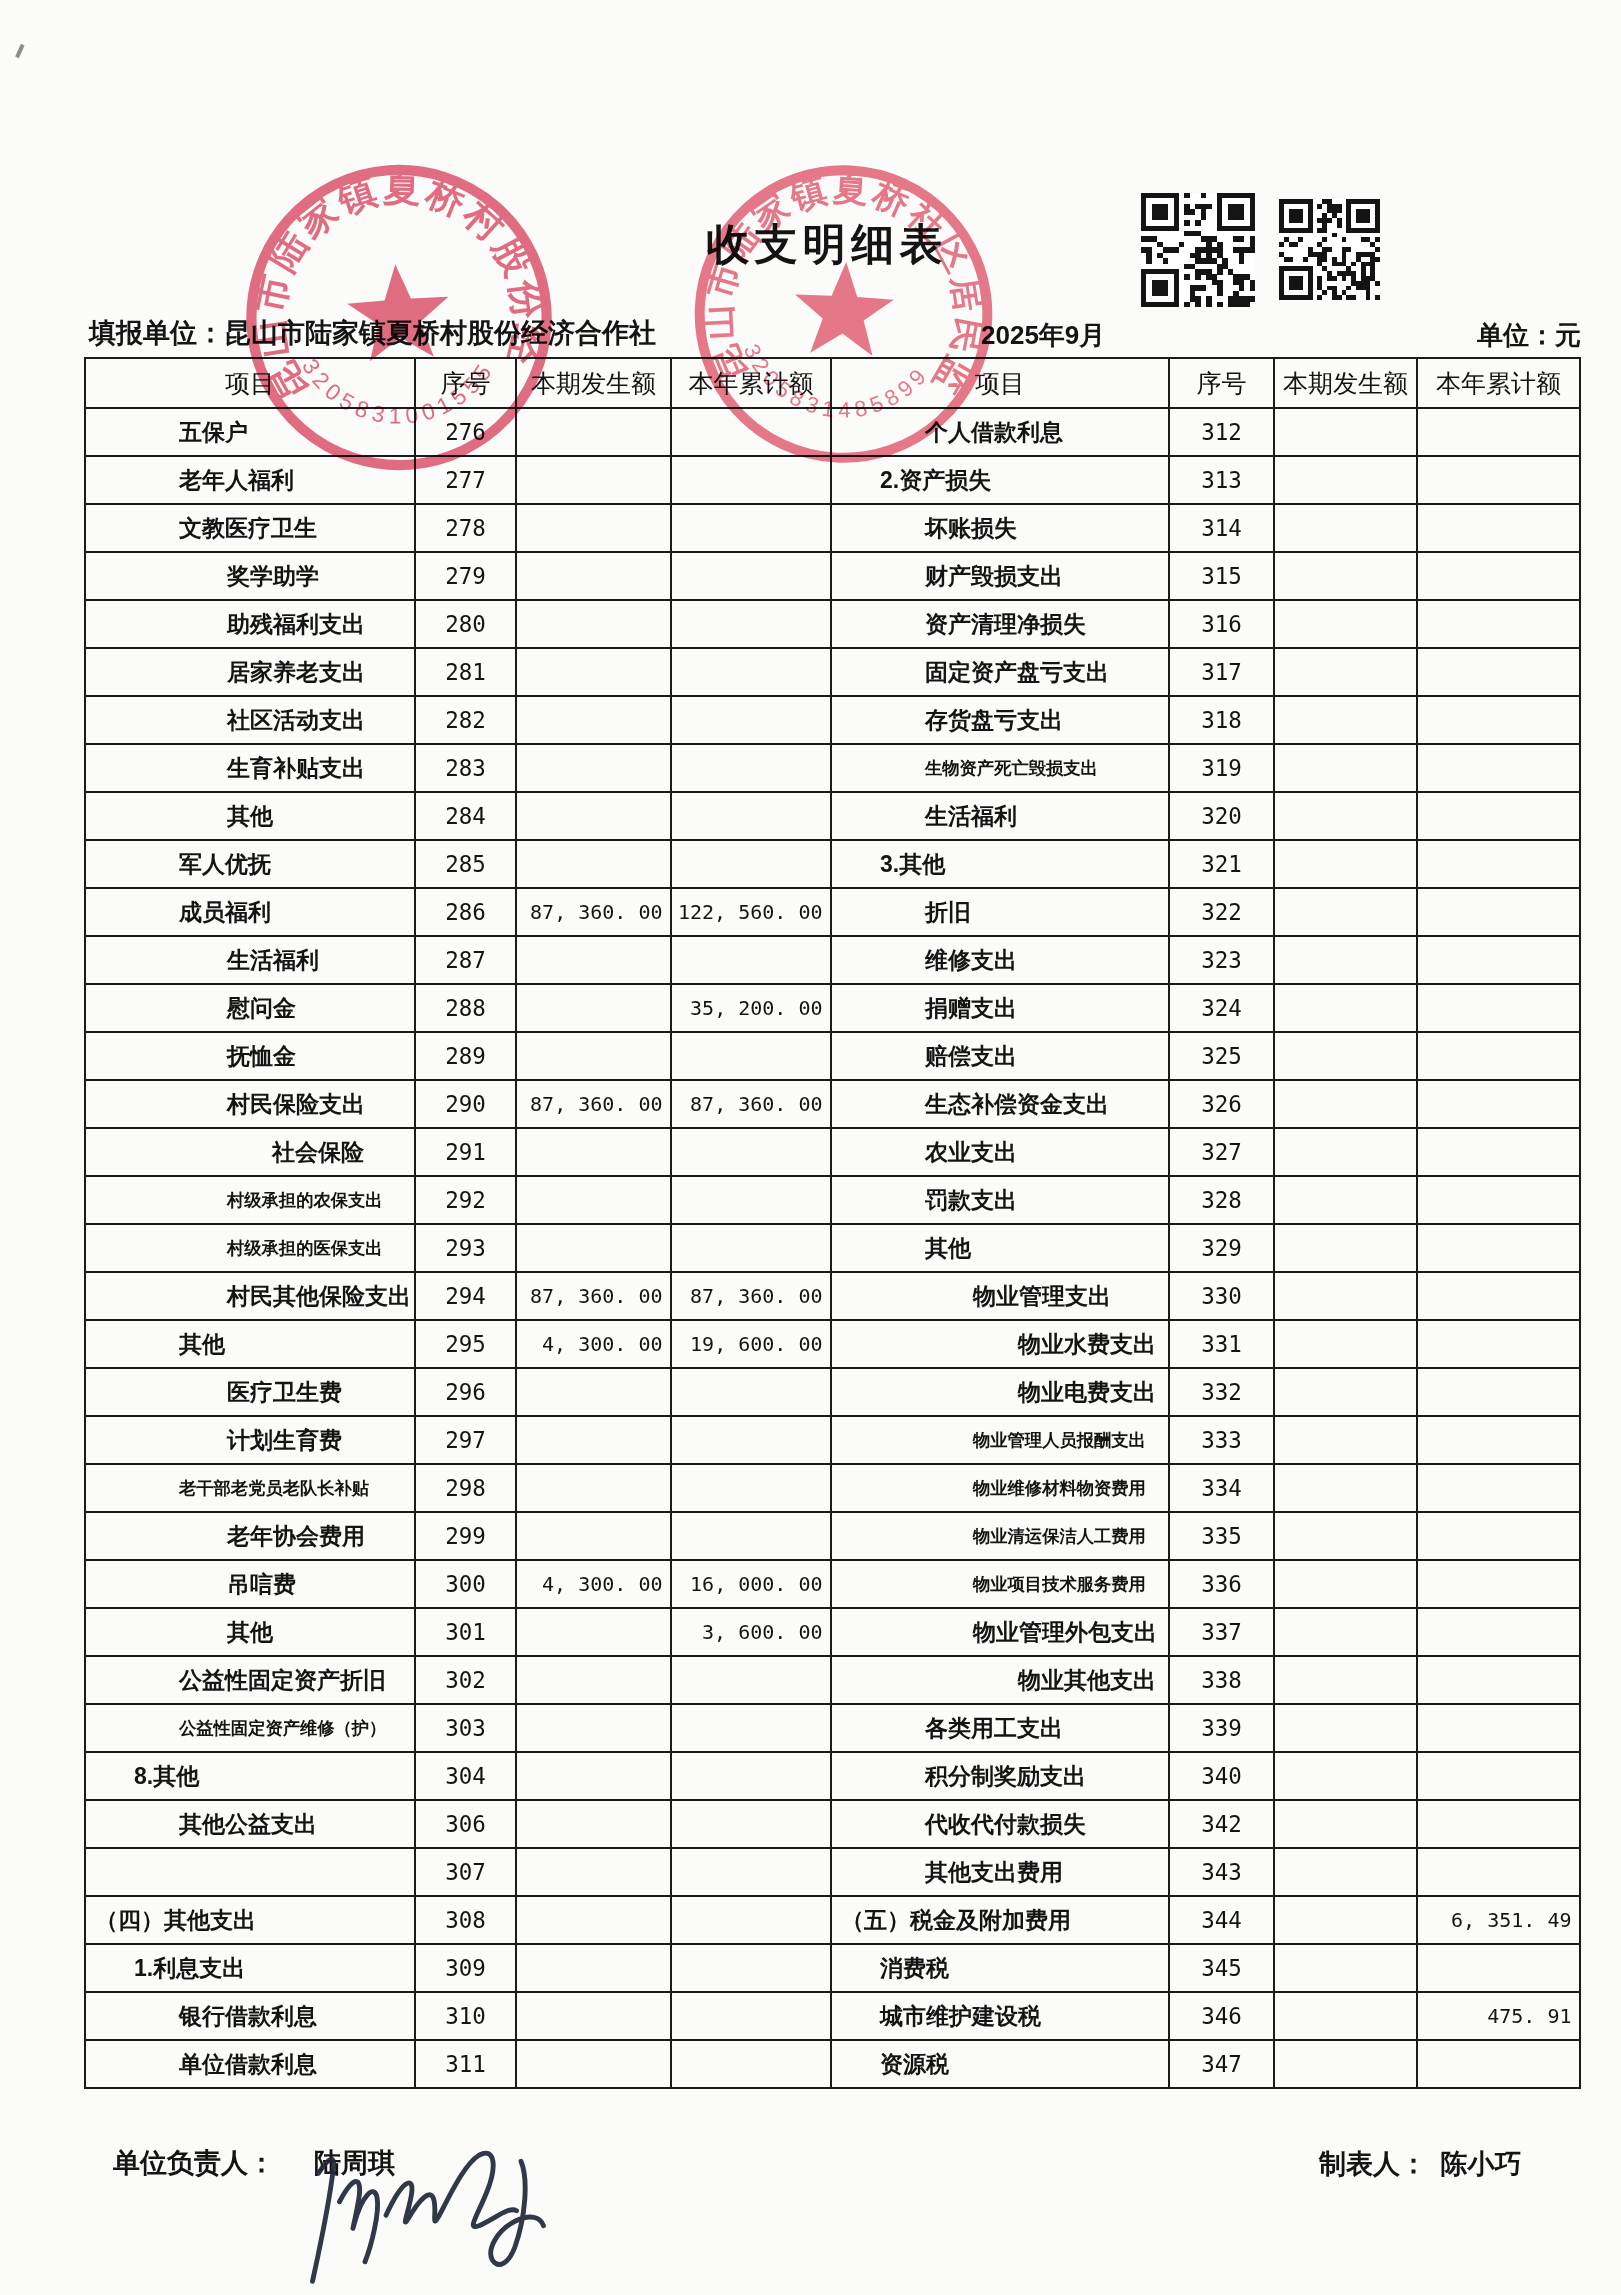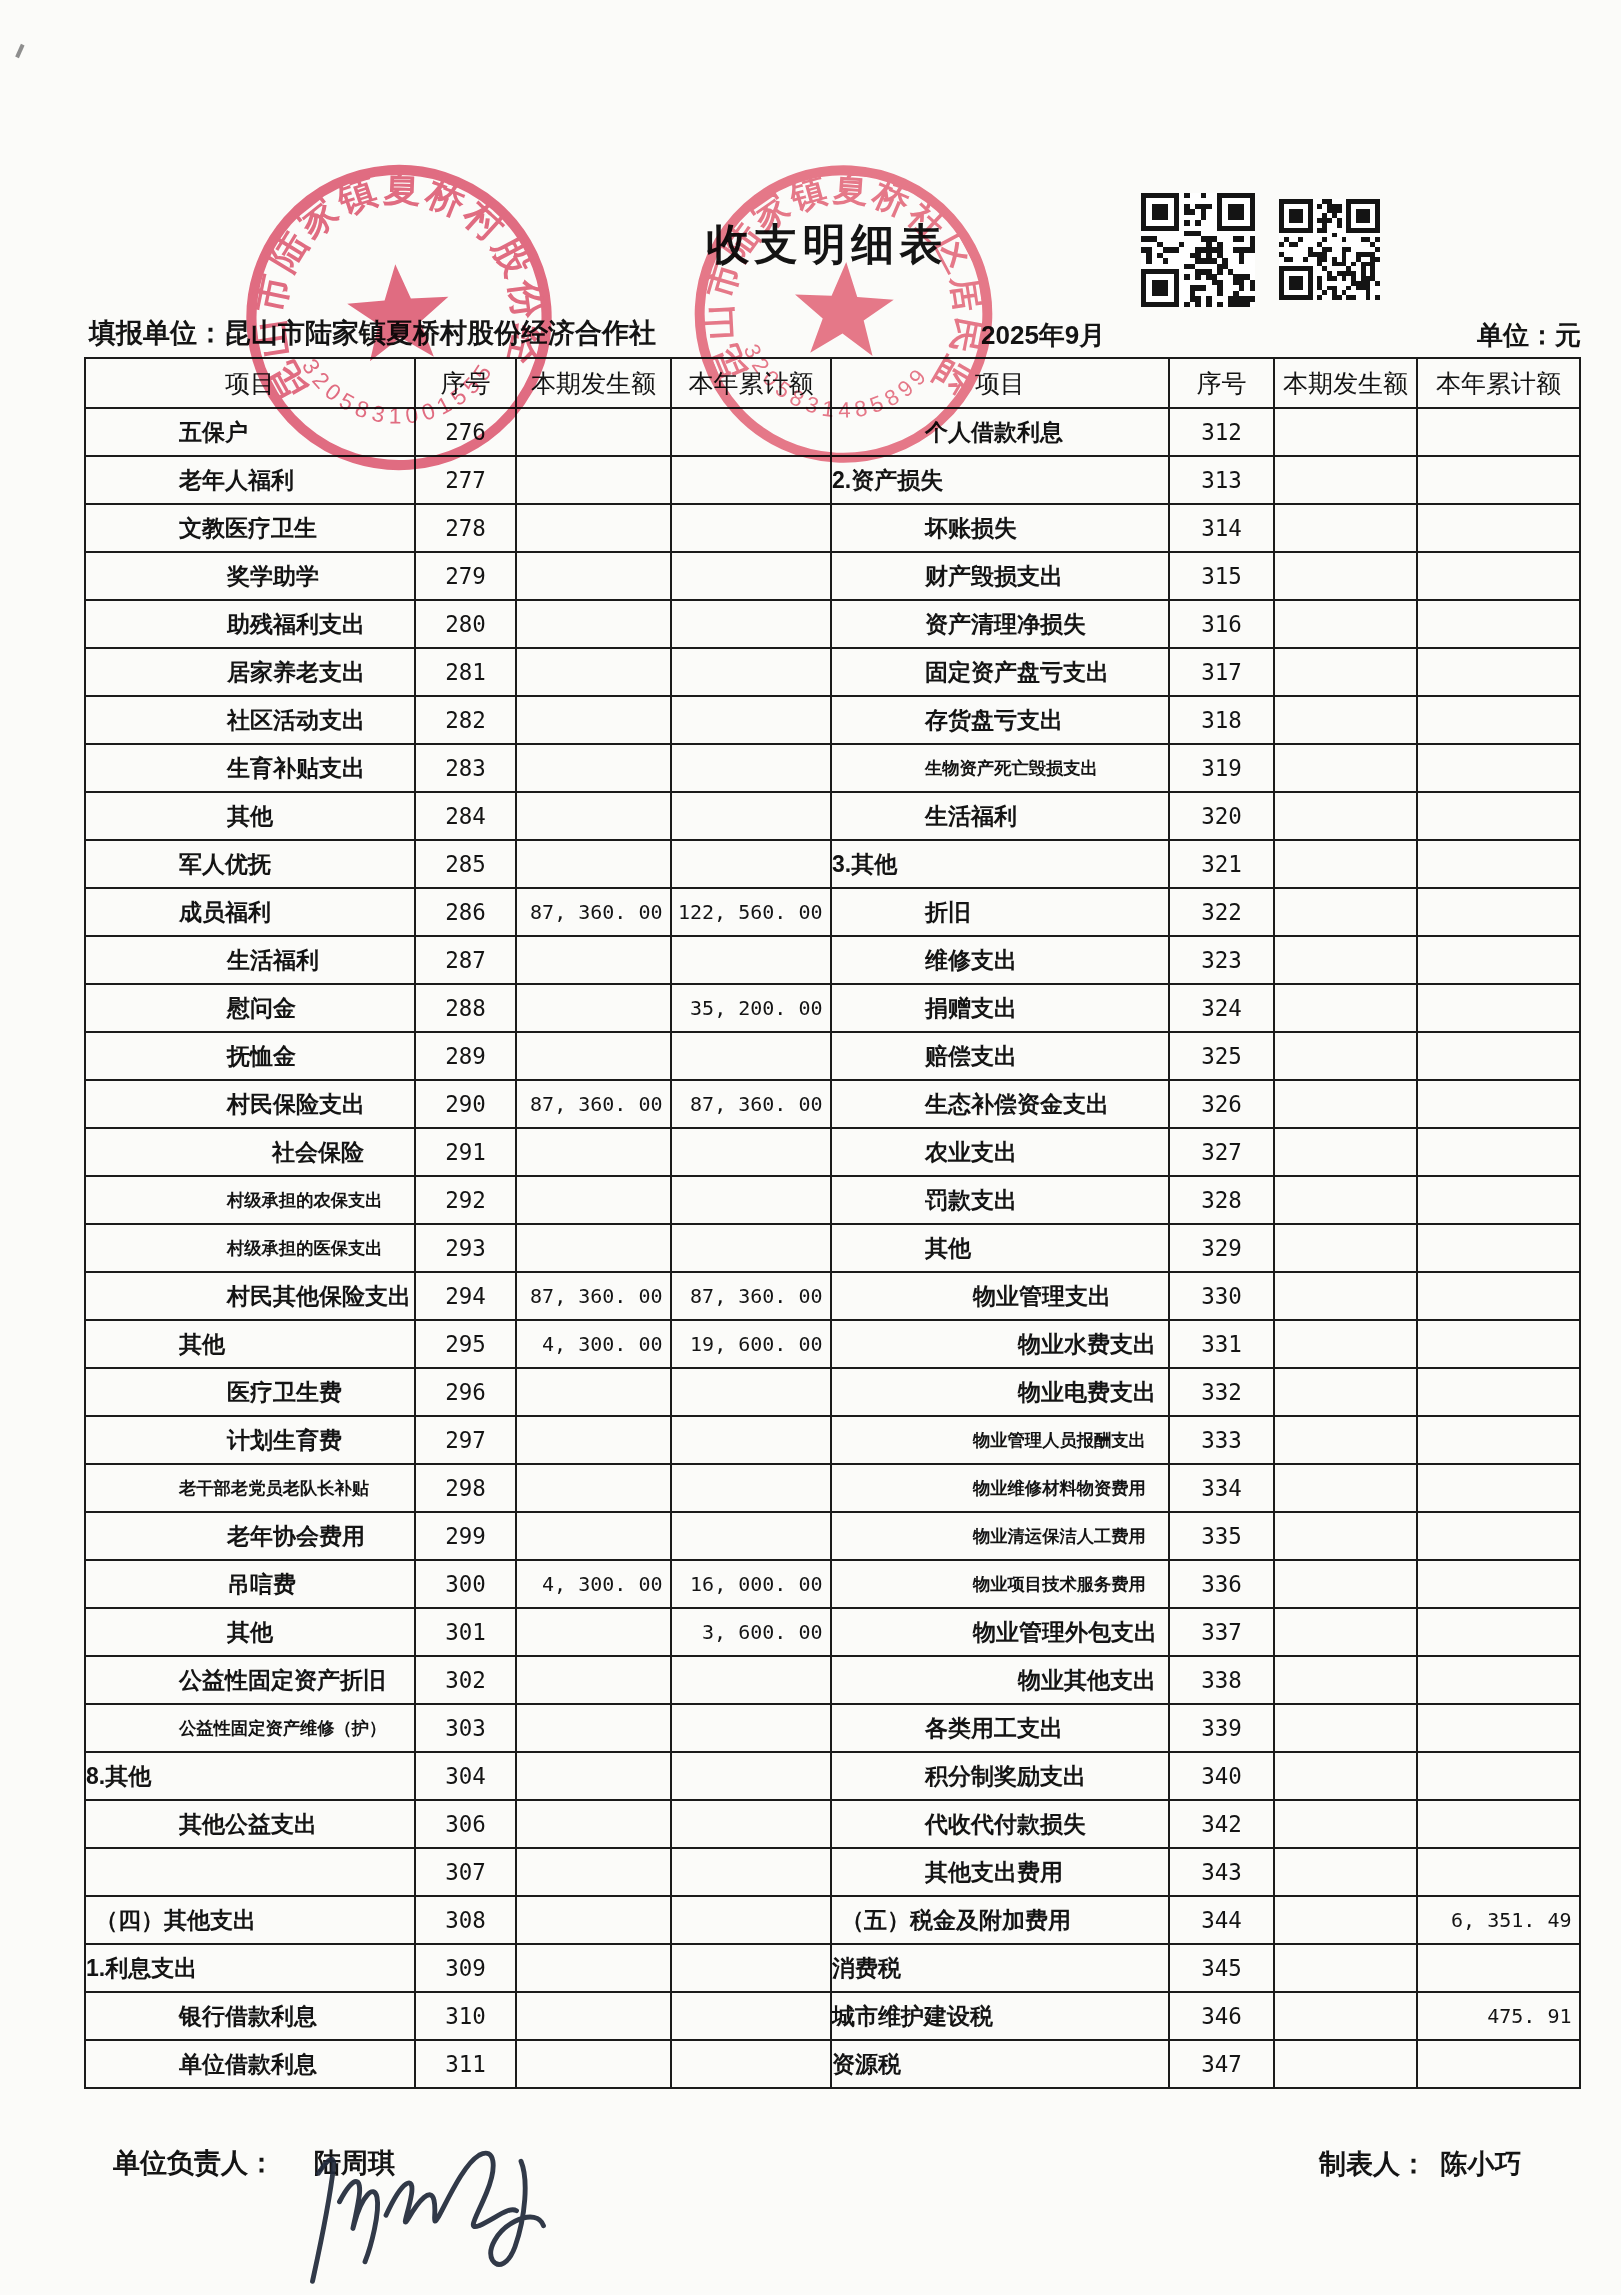--- a/index.html
+++ b/index.html
@@ -20,21 +20,21 @@
   table.detail{
     position:absolute;left:84px;top:357px;width:1496px;table-layout:fixed;
     border-collapse:collapse;z-index:1;background:transparent;
   }
   .detail th,.detail td{border:2.3px solid #1b1b1b;padding:0;overflow:visible;}
   .detail th{height:48px;font-size:25px;font-weight:400;text-align:center;white-space:nowrap;}
   .detail td{height:46px;}
   td.label{font-size:23px;font-weight:700;text-align:left;white-space:nowrap;}
   td.label.small{font-size:17.3px;margin-top:40px;}
   td.lvl0{padding-left:9px;}
-  td.lvl1{}
+  td.lvl1{padding-left:48px;}
   td.lvl2{padding-left:93px;}
   td.lvl3{padding-left:141px;}
   td.lvl4{padding-left:186px;}
   td.no{text-align:center;font-family:"DejaVu Sans Mono","Liberation Mono",monospace;font-size:22.5px;}
   td.amt{text-align:right;padding-right:7.5px;font-family:"DejaVu Sans Mono","Liberation Mono",monospace;font-size:20px;white-space:nowrap;}
 
   .stamp{position:absolute;z-index:5;pointer-events:none;mix-blend-mode:multiply;opacity:.85;}
   .stamp svg{width:100%;height:100%;}
   .stamp-1{left:242px;top:160px;width:314px;height:315px;transform:rotate(-4deg);}
   .stamp-2{left:689px;top:161px;width:309px;height:306px;transform:rotate(3deg);}

